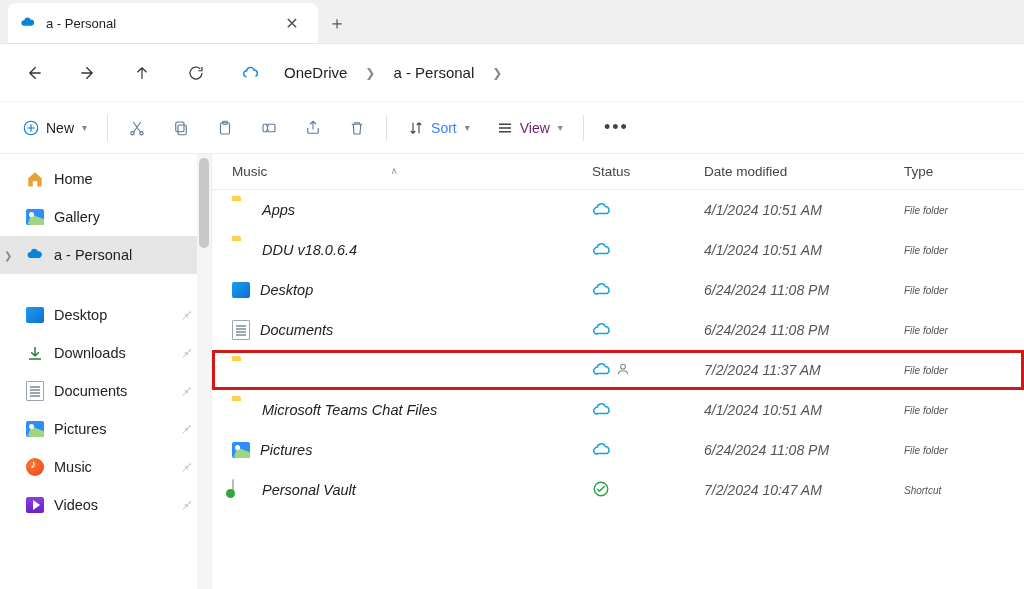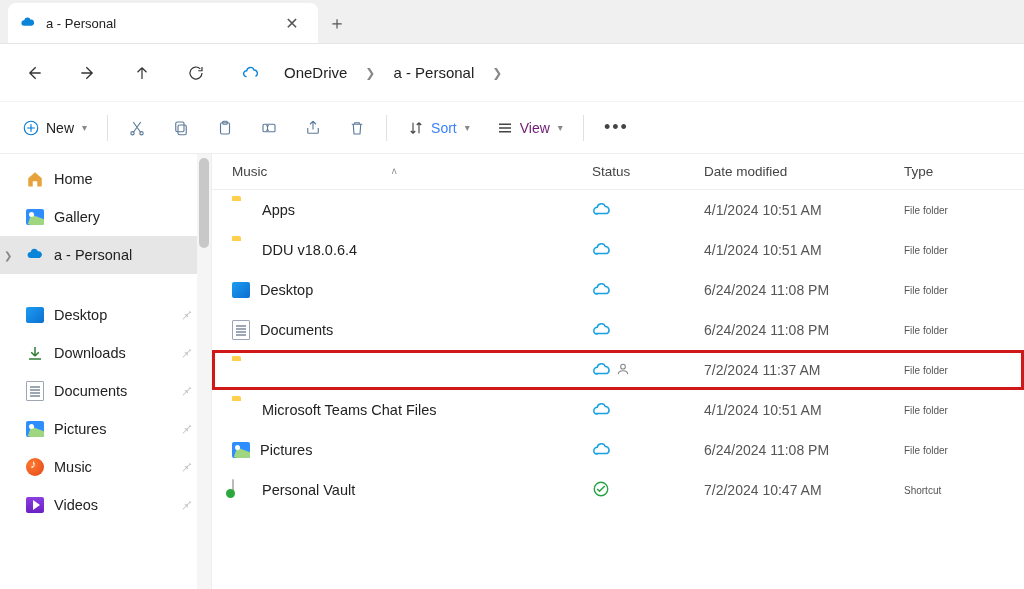--- a/index.html
+++ b/index.html
@@ -43,21 +43,21 @@
 
   
   .filepane { flex:1; display:flex; flex-direction:column; }
   .headerrow { height:36px; display:flex; align-items:center; border-bottom:1px solid #eee; font-size:13.5px; color:#444; padding-left:20px;}
   .col-name { flex:0 0 360px; display:flex; align-items:center; gap:4px;}
   .col-status { flex:0 0 112px; }
   .col-date { flex:0 0 200px; }
   .col-type { flex:1; }
   .sort-caret{ font-size:10px; color:#888; margin-left:120px;}
 
-  .filerow { height:40px; display:flex; align-items:center; padding-left:20px; cursor:pointer;}
+  .filerow { height:40px; display:flex; align-items:center; padding-left:20px; cursor:pointer;font-style:italic;}
   .filerow.highlight { outline:3px solid #d01818; outline-offset:-3px; }
   .cell-name { flex:0 0 360px; display:flex; align-items:center; gap:10px; font-size:14.5px;}
   .cell-status { flex:0 0 112px; display:flex; align-items:center; gap:4px;}
   .cell-date { flex:0 0 200px; font-size:14px; color:#555;}
   .cell-type { flex:1; font-size:10px; color:#555;}
   .file-icon { width:20px; height:20px; }
 
   
   .folder-yellow { width:20px; height:16px; background:linear-gradient(#ffe08a,#ffc933); border-radius:1px 2px 2px 2px; position:relative;}
   .folder-yellow::before{content:"";position:absolute;top:-4px;left:0;width:9px;height:5px;background:#ffcf4d;border-radius:1px 2px 0 0;}

